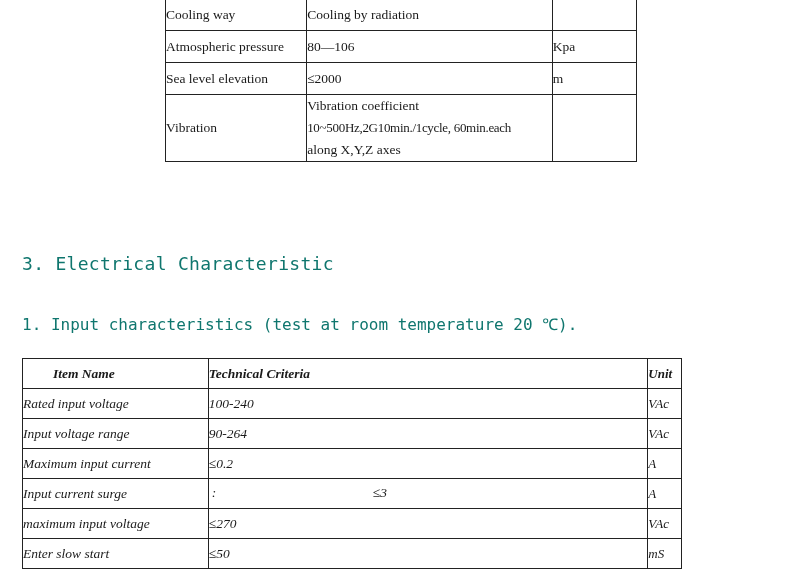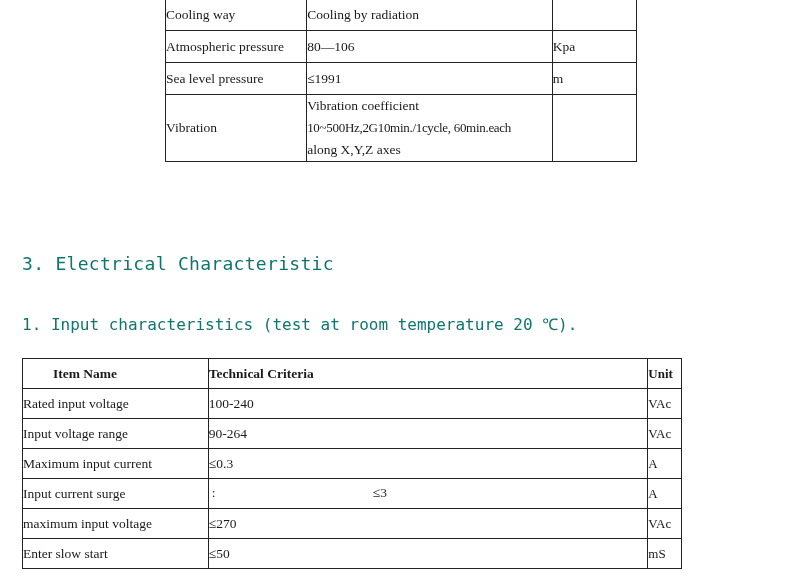--- a/index.html
+++ b/index.html
@@ -9,21 +9,21 @@
   td, th { border:1.5px solid #222; text-align:left; font-size:13.5px; padding:0; font-weight:normal; }
   #env-table { left:165px; top:-2px; width:472px; }
   #env-table td { height:31px; }
   #env-table td.c1 { width:141px; }
   #env-table td.c2 { width:245px; }
   #env-table td.c3 { width:84px; }
   #env-table tr.tall td { height:64px; line-height:22px; }
   .heading { position:absolute; left:22px; font-family:"DejaVu Sans Mono", monospace; color:#0f766e; }
   #h-section { top:253px; font-size:18px; letter-spacing:0.3px; }
   #h-sub { top:313px; font-size:16px; }
-  #elec-table { left:22px; top:358px; width:660px; }
+  #elec-table { left:22px; top:358px; width:660px;font-style:italic; }
   #elec-table td, #elec-table th { height:29px; }
   #elec-table th { font-weight:bold; }
   #elec-table .c1 { width:204px; }
   #elec-table .c2 { width:499px; }
   #elec-table .c3 { width:34px; font-size:13px; }
   #elec-table th.c1 { text-align:left; padding-left:30px; width:174px; }
   .split { position:relative; }
   .split .colon { position:absolute; left:3px; top:6px; }
   .split .val { position:absolute; left:164px; top:6px; }
 </style>
@@ -36,22 +36,22 @@
     <td class="c1">Cooling way</td>
     <td class="c2">Cooling by radiation</td>
     <td class="c3"></td>
   </tr>
   <tr>
     <td class="c1">Atmospheric pressure</td>
     <td class="c2">80—106</td>
     <td class="c3">Kpa</td>
   </tr>
   <tr>
-    <td class="c1">Sea level pressure</td>
-    <td class="c2">≤1991</td>
+    <td class="c1">Sea level elevation</td>
+    <td class="c2">≤2000</td>
     <td class="c3">m</td>
   </tr>
   <tr class="tall">
     <td class="c1">Vibration</td>
     <td class="c2">
       <div>Vibration coefficient</div>
       <div style="white-space:nowrap;font-size:13px;letter-spacing:-0.3px;">10~500Hz,2G10min./1cycle, 60min.each</div>
       <div>along X,Y,Z axes</div>
     </td>
     <td class="c3"></td>
@@ -74,21 +74,21 @@
     <td class="c2">100-240</td>
     <td class="c3">VAc</td>
   </tr>
   <tr>
     <td class="c1">Input voltage range</td>
     <td class="c2">90-264</td>
     <td class="c3">VAc</td>
   </tr>
   <tr>
     <td class="c1">Maximum input current</td>
-    <td class="c2">≤0.3</td>
+    <td class="c2">≤0.2</td>
     <td class="c3">A</td>
   </tr>
   <tr>
     <td class="c1">Input current surge</td>
     <td class="c2 split">
       <span class="colon">:</span>
       <span class="val">≤3</span>
     </td>
     <td class="c3">A</td>
   </tr>

